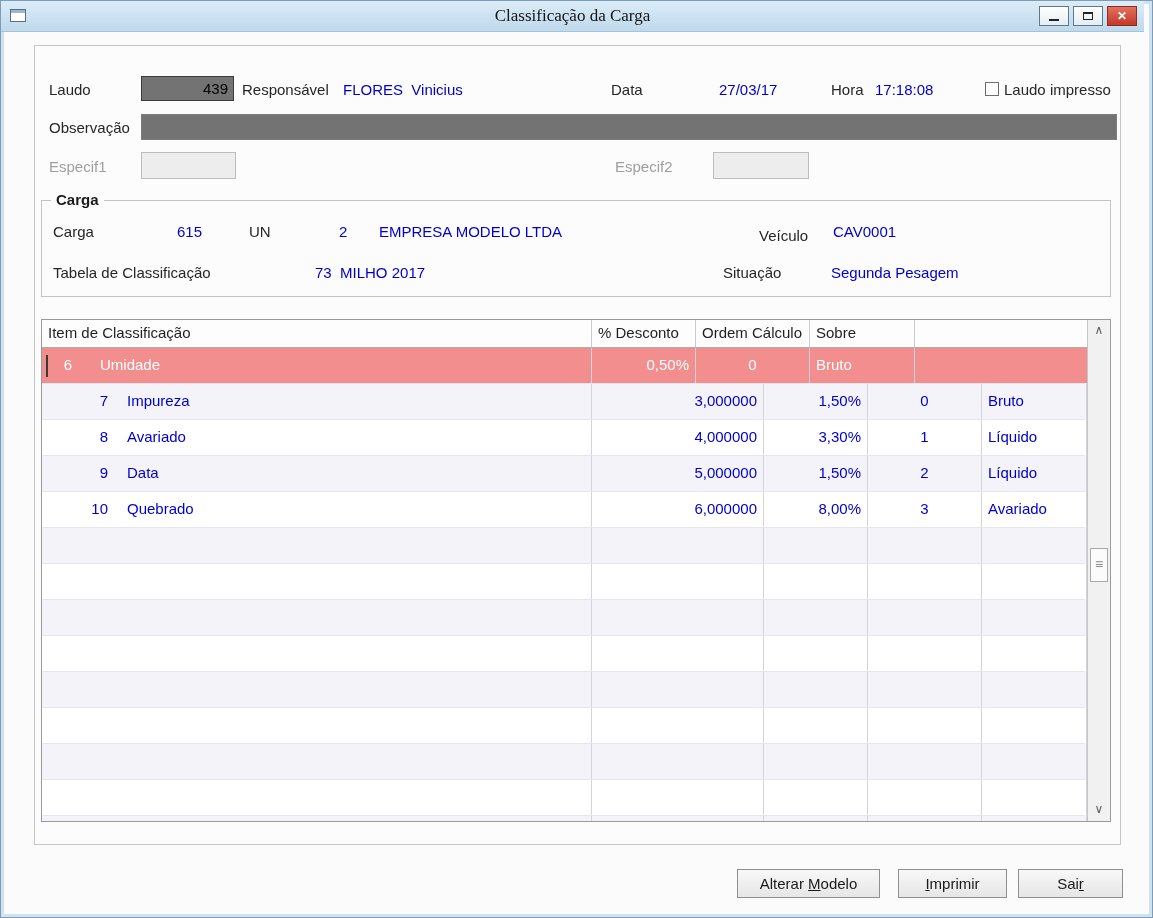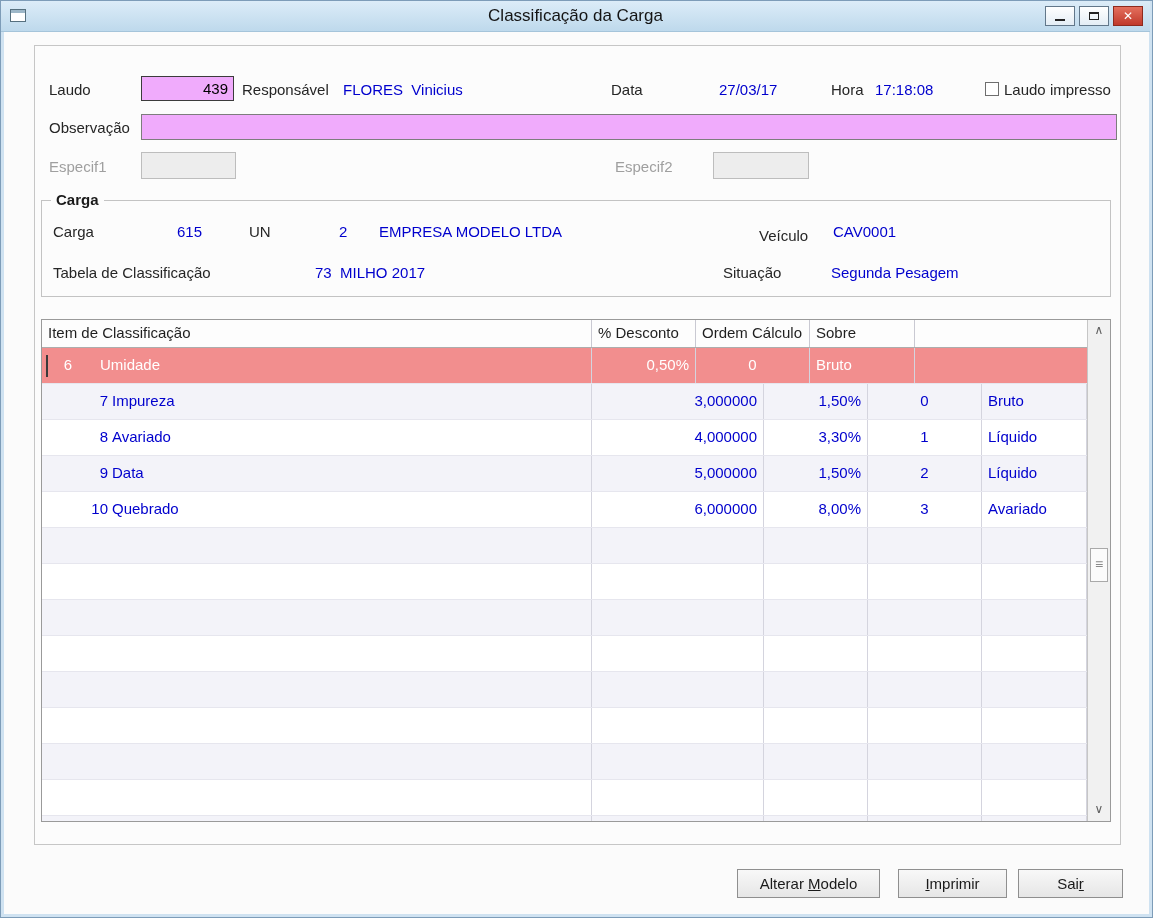--- a/index.html
+++ b/index.html
@@ -1,42 +1,42 @@
 <!DOCTYPE html>
 <html><head>
 <meta charset="utf-8">
 <style>
   html,body{margin:0;padding:0;background:#e8e8e8;}
   body{font-family:"Liberation Sans","DejaVu Sans",sans-serif;font-size:15px;color:#222;}
   .window{position:relative;width:1153px;height:918px;box-sizing:border-box;
           border:1px solid #7d9cb8;box-shadow:inset 0 0 0 3px #cfe2f1;
           background:#fbfbfb;overflow:hidden;}
   
-  .titlebar{position:absolute;left:0;top:0;right:2px;height:30px;
-            background:linear-gradient(#dcecf8,#bed9ec);border-bottom:1px solid #a5c4da;}
+  .titlebar{position:absolute;left:0;top:0;right:8px;height:30px;
+            background:linear-gradient(#dcecf8,#bed9ec);border-bottom:1px solid #a5c4da;font-family:Liberation Serif, serif;}
   .title{position:absolute;left:0;right:0;top:0;height:30px;text-align:center;
          line-height:30px;font-size:17px;color:#141414;}
   .app-icon{position:absolute;left:9px;top:8px;width:16px;height:13px;
             border:1px solid #56707f;background:#fff;box-sizing:border-box;}
   .app-icon-bar{height:3px;background:#9db7c8;}
   .win-controls{position:absolute;right:7px;top:5px;display:flex;gap:4px;}
   .winbtn{width:30px;height:20px;border:1px solid #62778a;box-sizing:border-box;
           background:linear-gradient(#ffffff,#e4edf5);display:flex;
           align-items:center;justify-content:center;}
   .winbtn.close{background:linear-gradient(#e4705e,#c0392b);border-color:#8e2a1e;}
   .glyph-min{width:10px;height:2px;background:#222;margin-top:8px;}
   .glyph-max{width:10px;height:8px;border:1px solid #222;border-top-width:2px;box-sizing:border-box;}
   .glyph-close{color:#fff;font-size:12px;font-weight:bold;line-height:1;}
   
   .panel{position:absolute;left:33px;top:44px;width:1087px;height:800px;
          border:1px solid #c6c6c6;background:#fcfcfc;box-sizing:border-box;}
   .lbl{position:absolute;color:#262626;white-space:pre;}
   .lbl.dis{color:#9f9f9f;}
   .val{position:absolute;color:#0000cd;white-space:pre;}
-  .field{position:absolute;box-sizing:border-box;border:1px solid #7d7d7d;background:#f0abfc;
+  .field{position:absolute;box-sizing:border-box;border:1px solid #7d7d7d;background:#737373;
          font-family:"Liberation Sans","DejaVu Sans",sans-serif;font-size:15px;padding:0 5px;}
   .field.focus{border-color:#3c3c3c;}
   .field.off{background:#ededed;border-color:#bdbdbd;}
   .checkbox{position:absolute;width:14px;height:14px;background:#fff;
             border:1px solid #6e6e6e;box-sizing:border-box;}
   .groupbox{position:absolute;left:40px;top:199px;width:1070px;height:97px;
             border:1px solid #c3c3c3;box-sizing:border-box;}
   .group-title{position:absolute;font-weight:bold;color:#1a1a1a;background:#fcfcfc;padding:0 5px;}
   
   .grid{position:absolute;left:40px;top:318px;width:1070px;height:503px;
@@ -54,21 +54,21 @@
         line-height:34px;color:#0000cd;overflow:hidden;white-space:nowrap;}
   .selected .cell{color:#fff;}
   .col-item{width:550px;}
   .col-grau{width:172px;}
   .col-desc{width:104px;}
   .col-ordem{width:114px;}
   .col-sobre{width:105px;}
   .r{text-align:right;}
   .c{text-align:center;}
   .item-num{display:inline-block;width:60px;text-align:right;}
-  .item-name{margin-left:4px;}
+  .item-name{margin-left:19px;}
   .selected .item-num{width:24px;}
   .selected .item-name{margin-left:28px;}
   .caret{position:absolute;left:4px;top:7px;width:2px;height:22px;background:#3a3a3a;}
   
   .scrollbar{position:absolute;top:0;right:0;width:23px;height:501px;background:#f1f1f1;
              border-left:1px solid #c6c6c6;box-sizing:border-box;}
   .sb-btn{position:absolute;left:0;width:100%;height:22px;text-align:center;
           line-height:20px;color:#606060;font-size:12px;background:#f1f1f1;}
   .sb-up{top:0;}
   .sb-down{bottom:0;}

